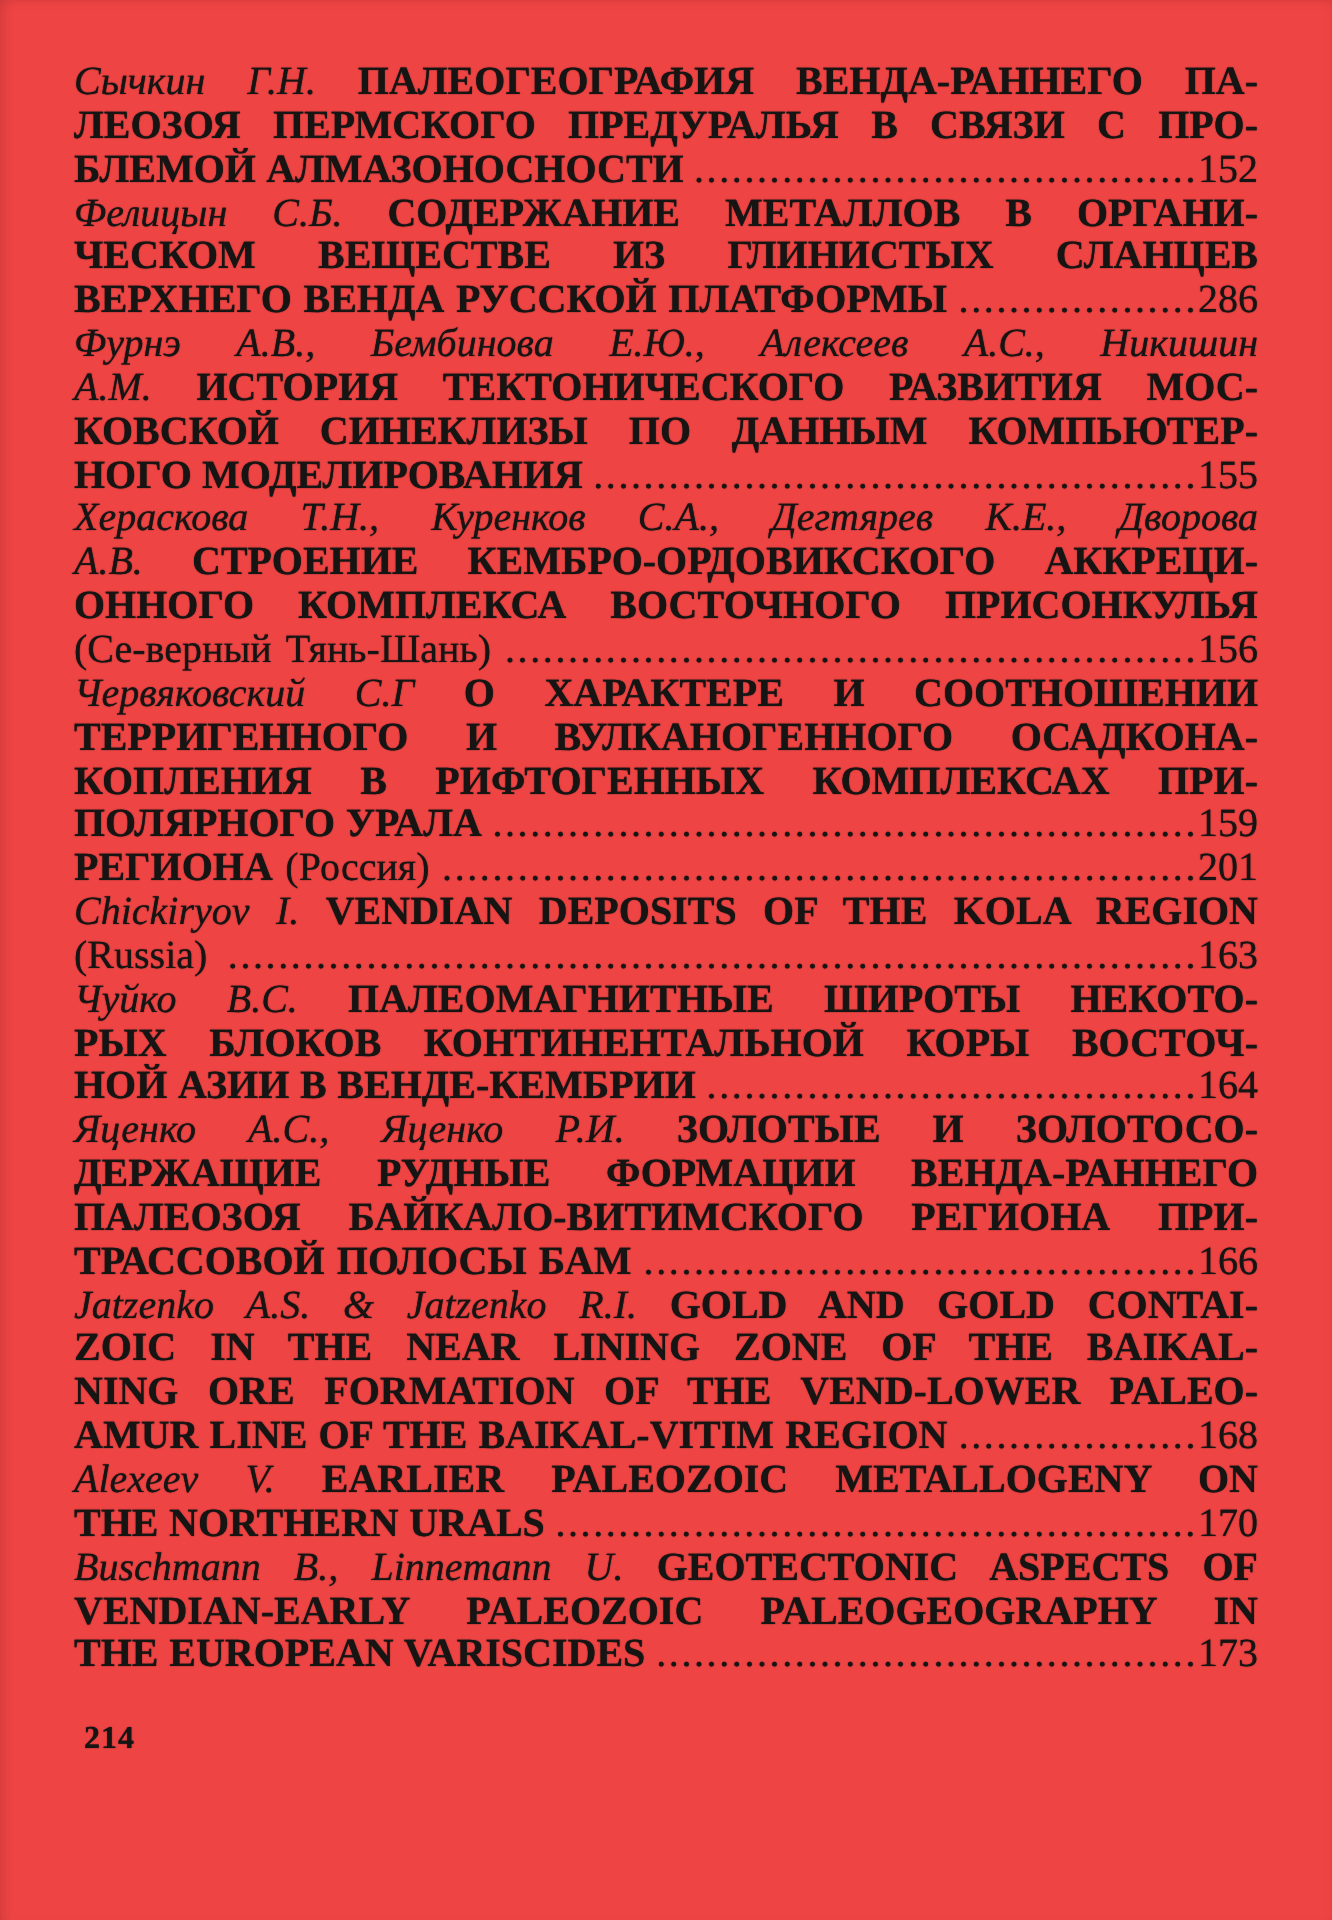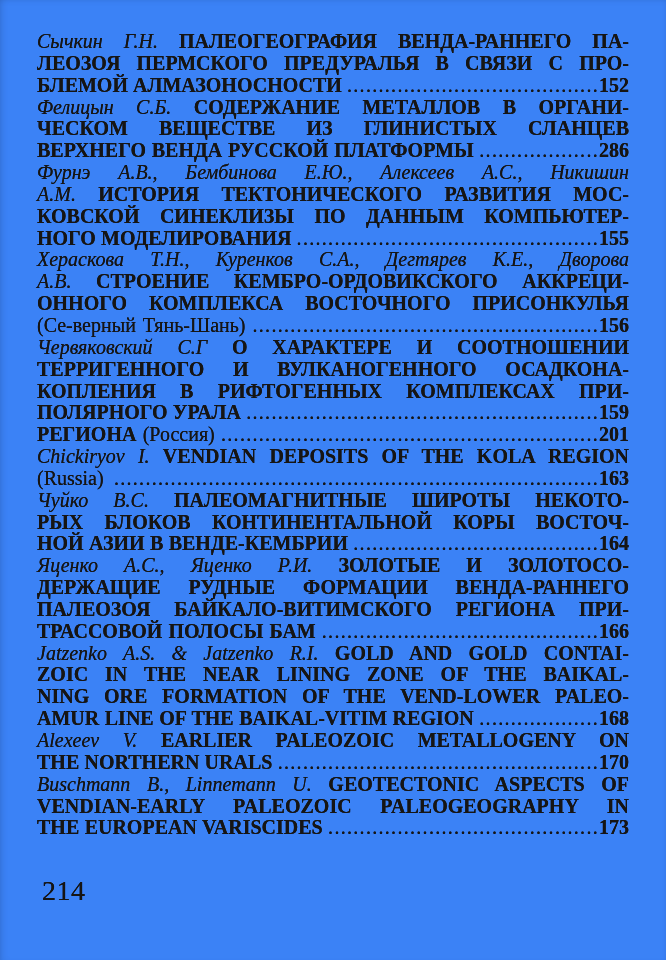--- a/index.html
+++ b/index.html
@@ -11,21 +11,21 @@
   }
   body {
     background: #fdfdfc;
     font-family: "Liberation Serif", "DejaVu Serif", serif;
     color: #161514;
   }
   .doc-page {
     position: relative;
     width: 666px;
     height: 960px;
-    background: #3b82f6;
+    background: #ef4444;
     
     box-shadow: inset 6px 0 8px -6px rgba(0,0,0,0.18),
                 inset 0 4px 6px -4px rgba(0,0,0,0.10),
                 inset -4px 0 6px -5px rgba(0,0,0,0.08);
     text-shadow: 0 0 0.6px currentColor; 
   }
   .toc {
     position: absolute;
     left: 37px;
     top: 31px;
@@ -39,28 +39,28 @@
     text-align-last: justify;
     white-space: normal;
   }
   .seg-i { font-style: italic; font-weight: normal; }
   .seg-b { font-weight: bold; }
   .seg-r { font-weight: normal; margin-top: 25px; }
   .leader {
     font-weight: normal;
     letter-spacing: 1.3px;
   }
-  .pageno { font-weight: bold; }
+  .pageno { font-weight: normal; }
   .folio {
     position: absolute;
     left: 42px;
-    top: 880px;
-    font-size: 28px;
+    top: 859px;
+    font-size: 16px;
     line-height: 22px;
-    font-weight: normal;
+    font-weight: bold;
     letter-spacing: 0.5px;
   }
 </style>
 </head>
 <body>
 
 <div class="doc-page">
   <div class="toc" id="toc">
       <div class="toc-entry">
         <div class="line"><span class="seg-i">Сычкин Г.Н.</span> <span class="seg-b">ПАЛЕОГЕОГРАФИЯ ВЕНДА-РАННЕГО ПА-</span></div>

